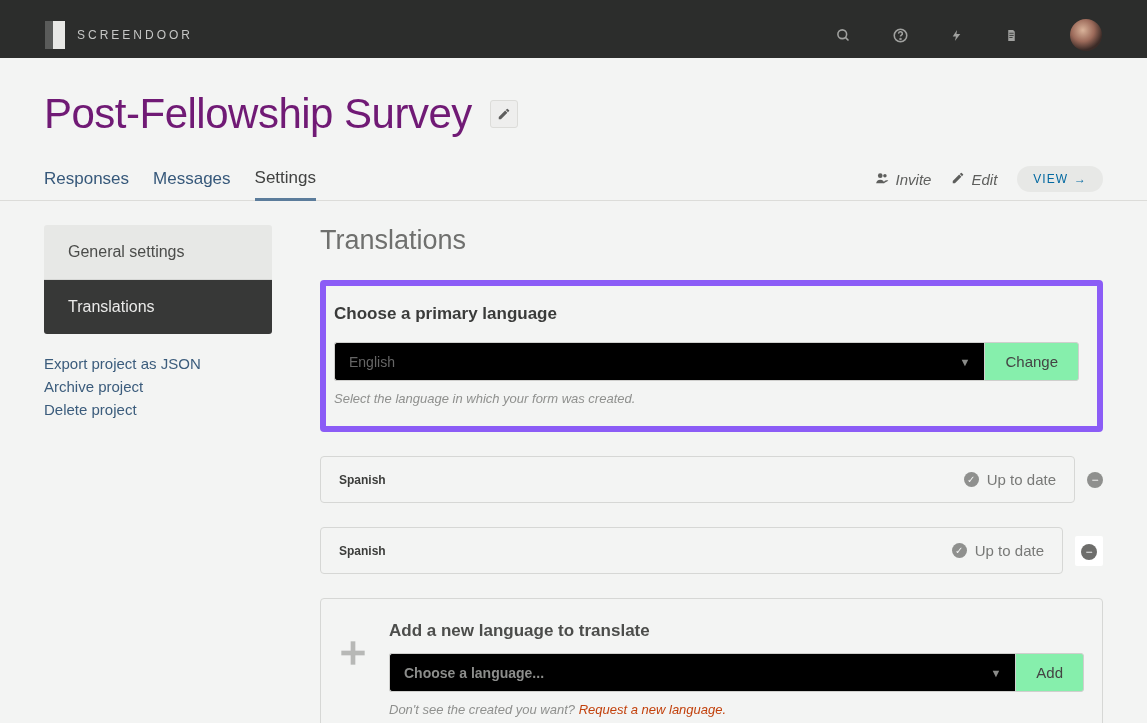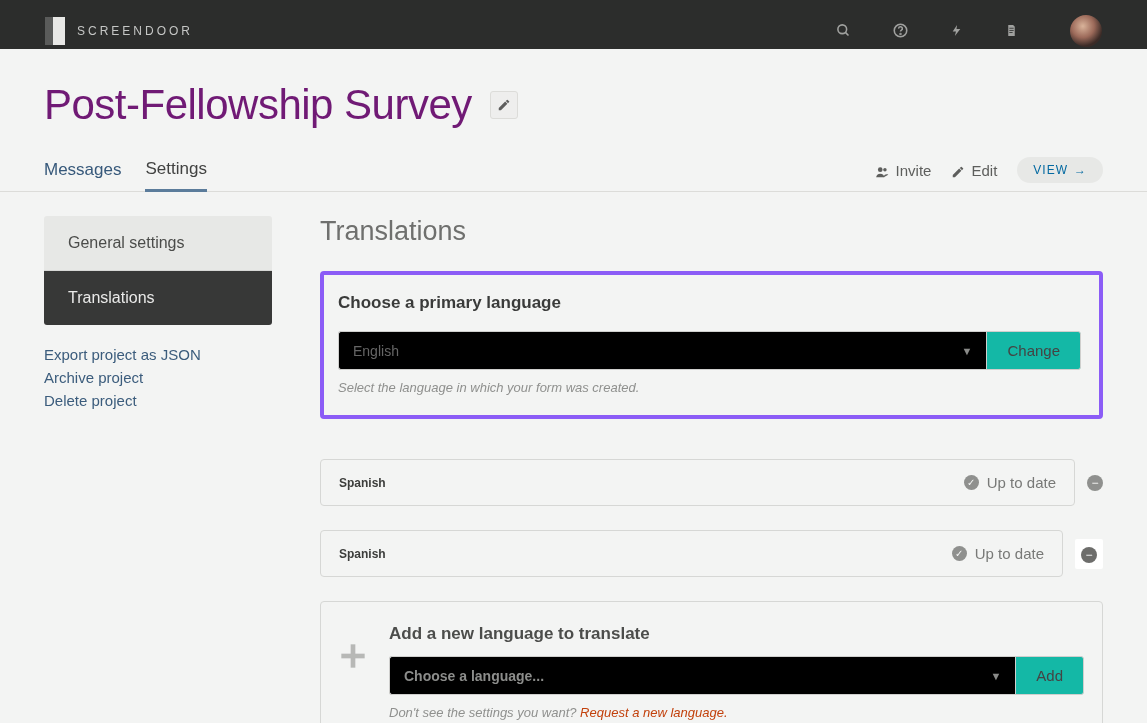--- a/index.html
+++ b/index.html
@@ -11,21 +11,21 @@
       font-family: -apple-system, BlinkMacSystemFont, "Segoe UI", Helvetica, Arial, sans-serif;
       background: #f3f4f3;
       color: #333;
       width: 1147px;
       height: 723px;
       overflow: hidden;
     }
     
     .header {
       background: #2c2d2c;
-      height: 49px;
+      height: 58px;
       display: flex;
       align-items: center;
       padding: 12px 45px 0 45px;
     }
     .logo-area {
       display: flex;
       align-items: center;
       gap: 12px;
     }
     .logo-mark {
@@ -109,23 +109,24 @@
     .tabs-actions {
       margin-left: auto;
       display: flex;
       align-items: center;
       gap: 20px;
     }
     .action-link {
       color: #5d5e5c;
       font-size: 15px;
       display: flex;
-      align-items: flex-end;
+      align-items: flex-start;
       gap: 6px;
       cursor: pointer;
+      font-style: italic;
     }
     .view-pill {
       background: #e7e8e6;
       border-radius: 14px;
       padding: 6px 16px;
       font-size: 12px;
       letter-spacing: 1px;
       color: #0369a1;
       cursor: pointer;
       display: flex;
@@ -175,24 +176,24 @@
     .content {
       flex: 1;
     }
     .section-heading {
       font-size: 27px;
       color: #6f706e;
       font-weight: 400;
       margin-bottom: 24px;
     }
     .panel {
-      border: 4px solid #8b5cf6;
+      border: 6px solid #8b5cf6;
       border-radius: 4px;
-      padding: 18px 18px 20px 14px;
-      margin-bottom: 40px;
+      padding: 18px 18px 20px 8px;
+      margin-bottom: 24px;
       background: transparent;
     }
     .panel-heading {
       font-size: 17px;
       font-weight: 600;
       color: #3a3b3a;
       margin-bottom: 18px;
     }
     .select-row {
       display: flex;
@@ -210,21 +211,21 @@
       align-items: center;
       justify-content: space-between;
       cursor: pointer;
     }
     .fake-select .caret {
       color: #8a8b89;
       font-size: 11px;
     }
     .side-btn {
       border: 1px solid #cfcfcd;
-      background: #14b8a6;
+      background: #86efac;
       border-radius: 0 3px 3px 0;
       padding: 10px 20px;
       font-size: 15px;
       color: #444;
       cursor: pointer;
     }
     .helper {
       font-style: italic;
       color: #8f908e;
       font-size: 13px;
@@ -370,20 +371,21 @@
       <span>
         <svg width="14" height="14" viewBox="0 0 24 24" fill="currentColor">
             <path d="M3 17.25V21h3.75L17.81 9.94l-3.75-3.75L3 17.25zM20.71 7.04a1 1 0 0 0 0-1.41l-2.34-2.34a1 1 0 0 0-1.41 0l-1.83 1.83 3.75 3.75 1.83-1.83z"></path>
           </svg>
       </span>
     </div>
   </div>
 </div>
 
 <div class="tabs-row">
+  <div class="tab">Responses</div>
   <div class="tab">Messages</div>
   <div class="tab active">Settings</div>
 
   <div class="tabs-actions">
     <div class="action-link">
       <span>
         <svg width="16" height="14" viewBox="0 0 24 24" fill="currentColor">
             <circle cx="9" cy="8" r="4"></circle>
             <path d="M2 21c0-3.3 3.1-6 7-6s7 2.7 7 6"></path>
             <circle cx="17" cy="8" r="3"></circle>
@@ -474,20 +476,20 @@
       <div class="add-body">
         <div class="panel-sub">Add a new language to translate</div>
         <div class="select-row">
           <div class="fake-select placeholder">
             <span class="ph">Choose a language...</span>
             <span class="caret">▼</span>
           </div>
           <div class="side-btn">Add</div>
         </div>
         <div class="helper">
-          <span>Don't see the settings you want? </span>
+          <span>Don't see the created you want? </span>
           <span class="link">Request a new language.</span>
         </div>
       </div>
     </div>
 
   </div>
 </div>
 
 </body></html>

